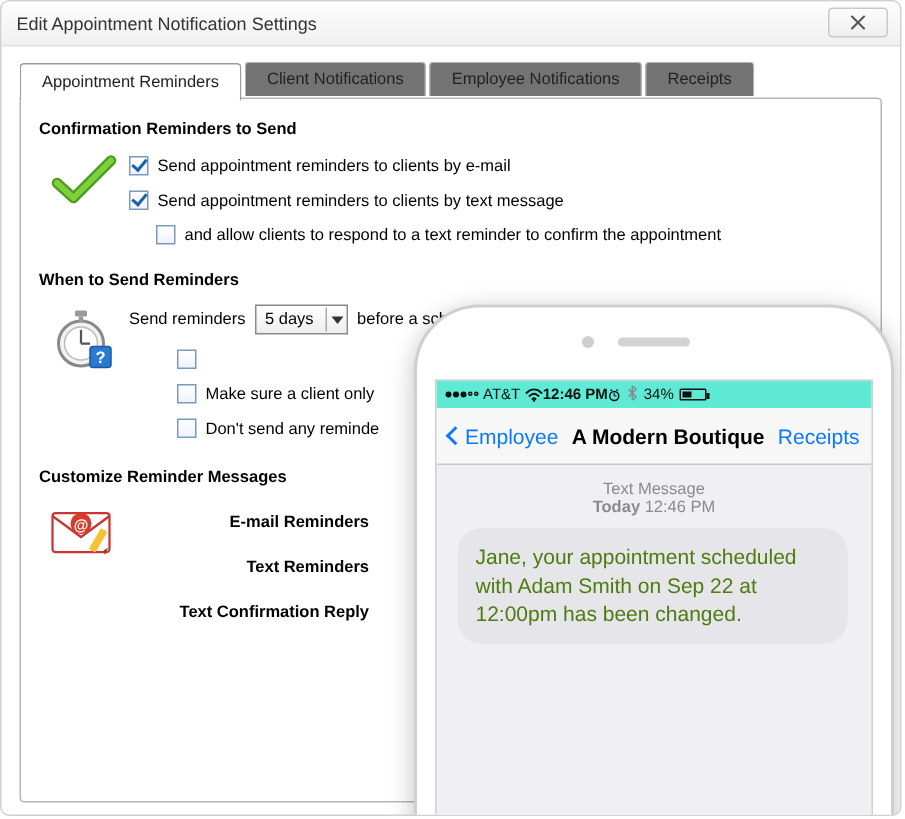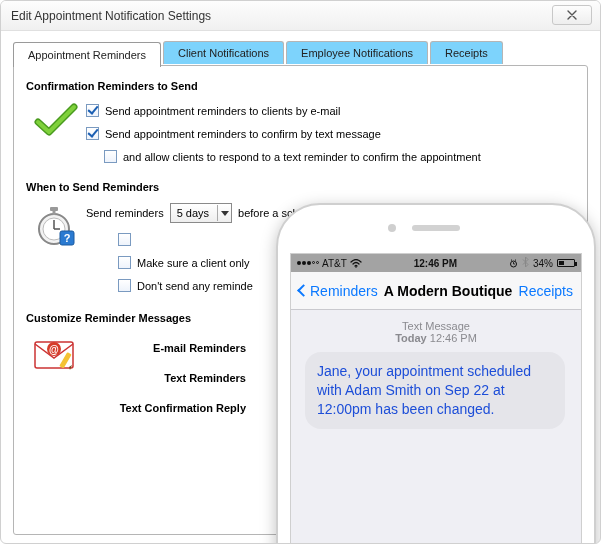--- a/index.html
+++ b/index.html
@@ -50,21 +50,21 @@
     display: flex;
     align-items: flex-start;
     margin-bottom: -1px;
     position: relative;
     z-index: 2;
   }
   .tab {
     border: 1px solid #b5b5b5;
     border-bottom: none;
     padding: 5px 14px;
-    background: #7dd3fc;
+    background: #737373;
     font-size: 11px;
     border-radius: 3px 3px 0 0;
     margin-right: 2px;
     cursor: pointer;
     color: #222;
   }
   .tab.active {
     background: #fff;
     font-weight: normal;
     position: relative;
@@ -193,22 +193,22 @@
   .phone-camera {
     position:absolute; top:19px; left: calc(50% - 48px);
     width:8px;height:8px;border-radius:50%;background:#cfcfcf;
   }
   .phone-screen {
     position:absolute; top:48px; left:12px; right:12px; bottom:64px;
     border:1px solid #cfcfcf; background:#efeff4;
     overflow:hidden;
   }
   .statusbar {
-    height: 18px; background:#a3a3a3;
-    display:flex; align-items:center; justify-content:space-between;
+    height: 18px; background:#5eead4;
+    display:flex; align-items:center; 
     padding: 0 6px;
     font-size: 10px; color:#111;
   }
   .sb-left{display:flex;align-items:center;gap:3px;}
   .dots{display:flex;gap:1px;}
   .dots span{width:4px;height:4px;border-radius:50%;background:#111;display:block;}
   .dots span.empty{background:transparent;border:1px solid #111;width:3px;height:3px;}
   .sb-right{display:flex;align-items:center;gap:4px;}
   .bt-ic svg{width:7px;height:10px;}
   .batt{display:flex;align-items:center;gap:2px;}
@@ -221,21 +221,21 @@
     padding:0 8px;
   }
   .nav-back{color:#0b79ff;font-size:14px;display:flex;align-items:center;gap:2px;cursor:pointer;}
   .chev-left{display:inline-block;width:9px;height:9px;border-left:2px solid #0b79ff;border-bottom:2px solid #0b79ff;transform:rotate(45deg);}
   .nav-title{font-size:14px;font-weight:600;color:#000;}
   .nav-details{color:#0b79ff;font-size:14px;cursor:pointer;}
   .msg-meta{ text-align:center; color:#8a8a8f; font-size:11px; margin:10px 0 4px 0;}
   .msg-meta .bold{font-weight:600;}
   .bubble{
     margin:8px 14px 0 14px;
-    background:#e5e5ea; color:#1d4ed8;
+    background:#e5e5ea; color:#4d7c0f;
     border-radius:16px; padding:10px 12px;
     font-size:14px; line-height:1.35;
     max-width: 260px;
   }
 </style>
 </head>
 <body>
 
 <div class="window">
   <div class="titlebar">
@@ -267,21 +267,21 @@
             </svg>
           </div>
         </div>
         <div class="opts-col">
           <div class="chk-row">
             <div class="chk checked"></div>
             <span class="chk-label">Send appointment reminders to clients by e-mail</span>
           </div>
           <div class="chk-row">
             <div class="chk checked"></div>
-            <span class="chk-label">Send appointment reminders to confirm by text message</span>
+            <span class="chk-label">Send appointment reminders to clients by text message</span>
           </div>
           <div class="chk-row" style="margin-left:18px;">
             <div class="chk"></div>
             <span class="chk-label">and allow clients to respond to a text reminder to confirm the appointment</span>
           </div>
         </div>
       </div>
 
       <div class="section-title" style="margin-top:8px;">When to Send Reminders</div>
       <div class="row">
@@ -390,21 +390,21 @@
             <div class="batt">
                 <div class="batt-body">
                   <div class="batt-fill"></div>
                 </div>
               </div>
           </div>
         </div>
         <div class="navbar">
           <div class="nav-back">
             <span class="chev-left"></span>
-            <span>Reminders</span>
+            <span>Employee</span>
           </div>
           <div class="nav-title">A Modern Boutique</div>
           <div class="nav-details">Receipts</div>
         </div>
         <div class="msg-meta">
           <div>Text Message</div>
           <div><span class="bold">Today</span> <span>12:46 PM</span></div>
         </div>
         <div class="bubble">Jane, your appointment scheduled with Adam Smith on Sep 22 at 12:00pm has been changed.</div>
       </div>

